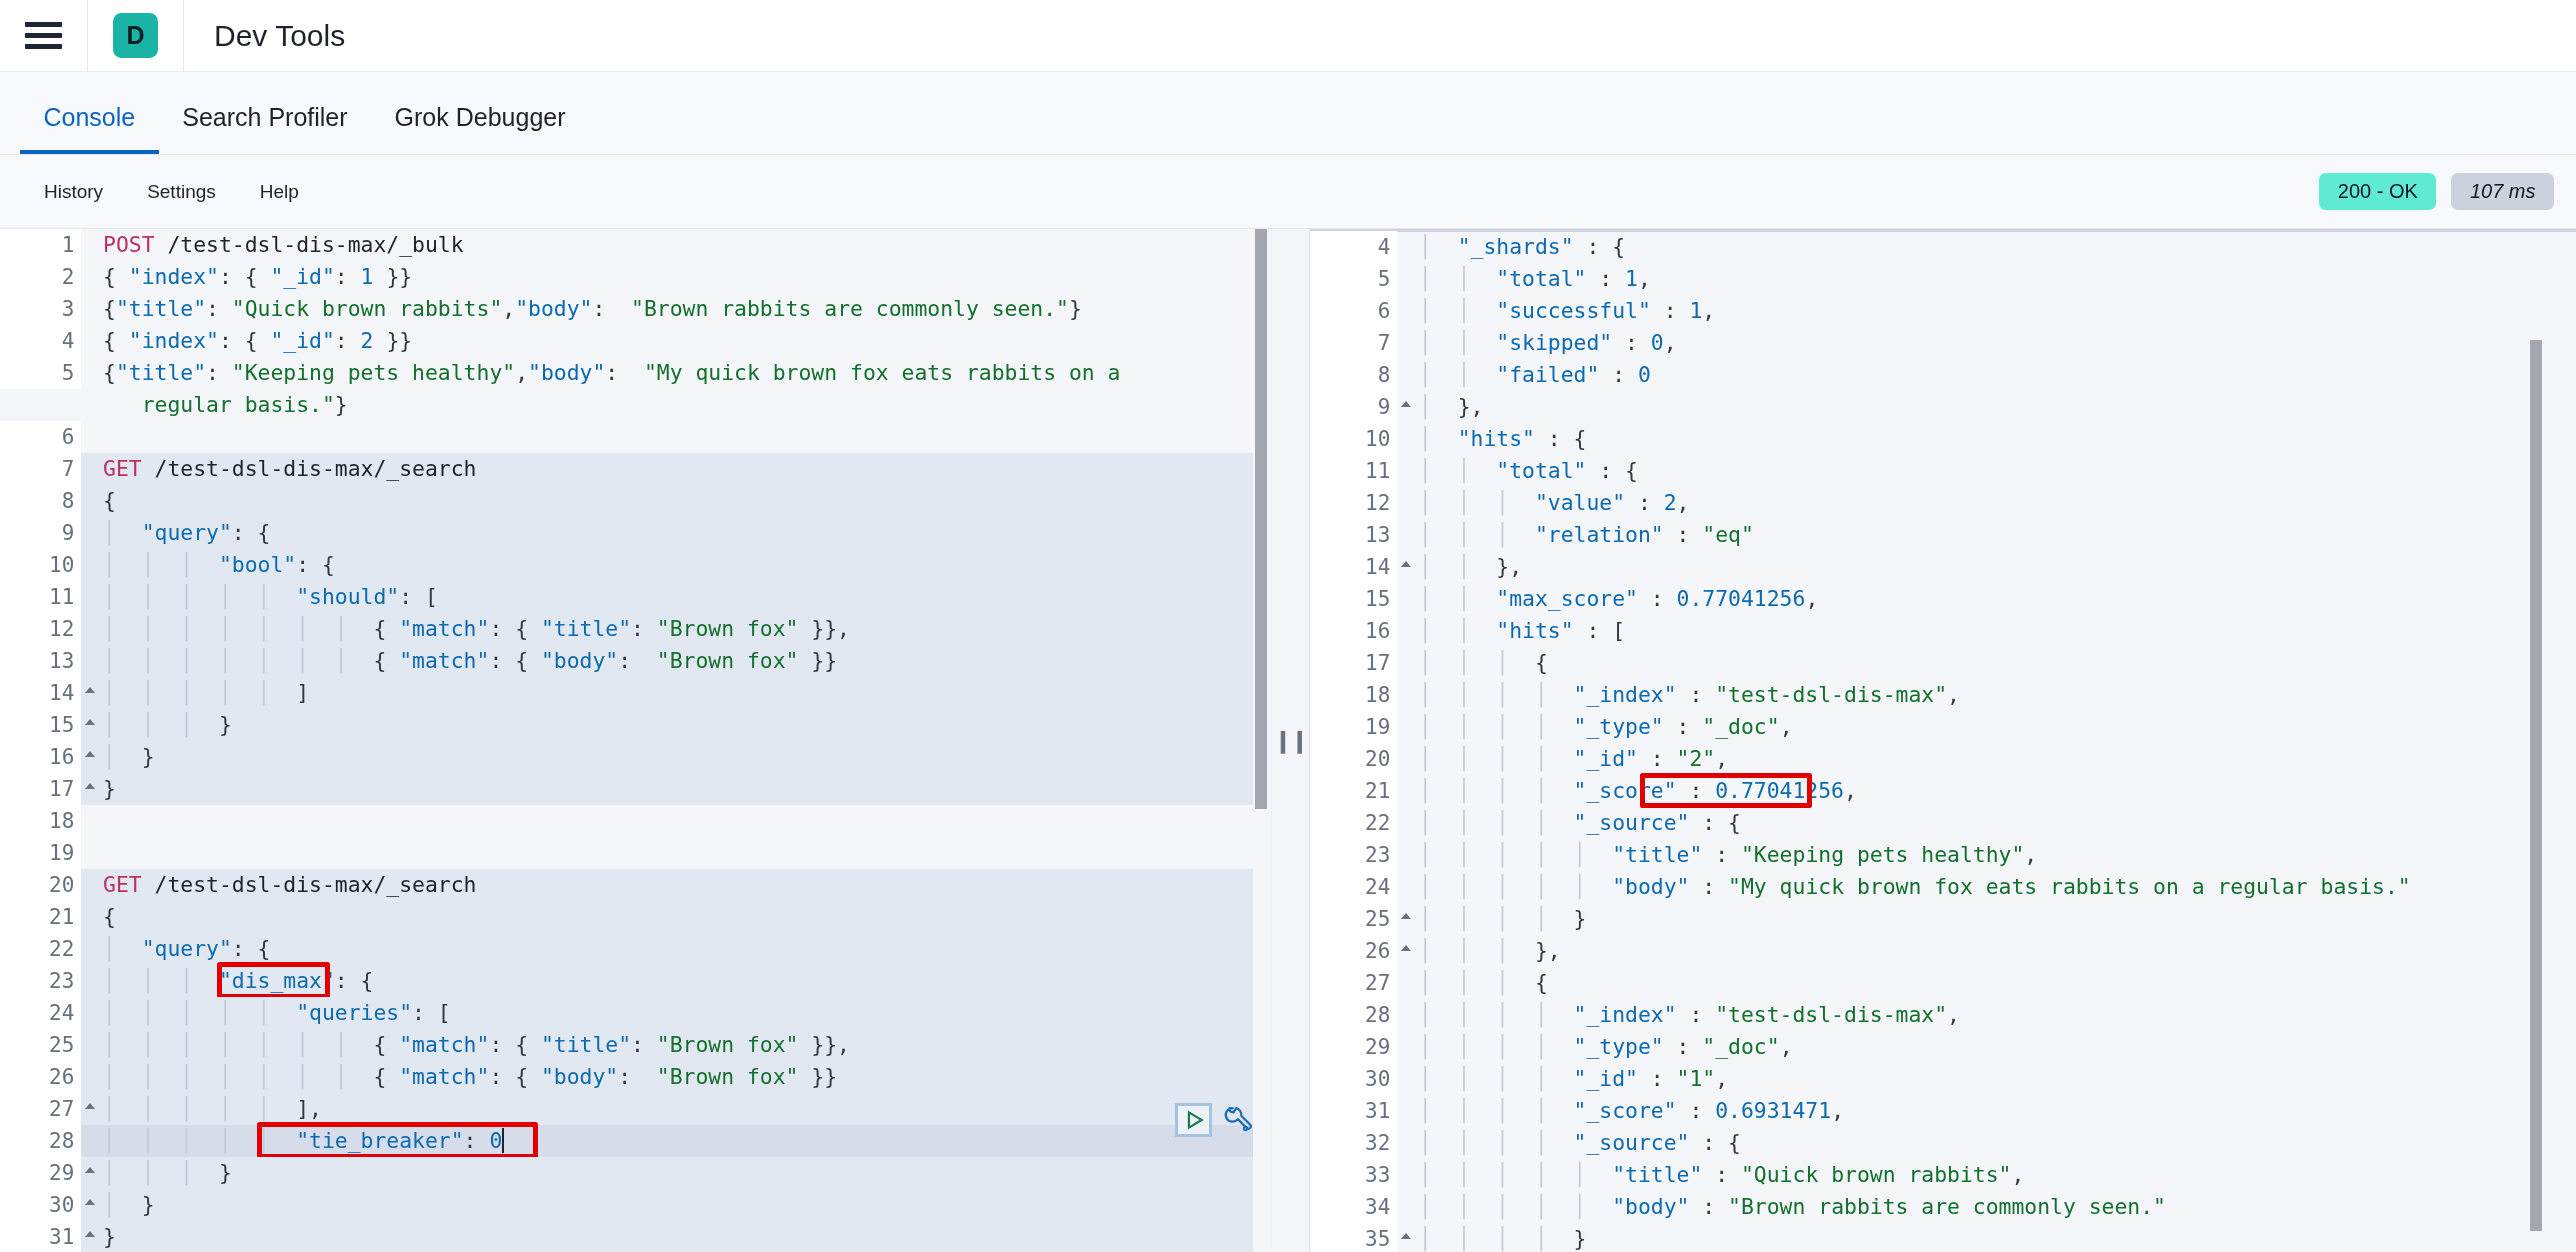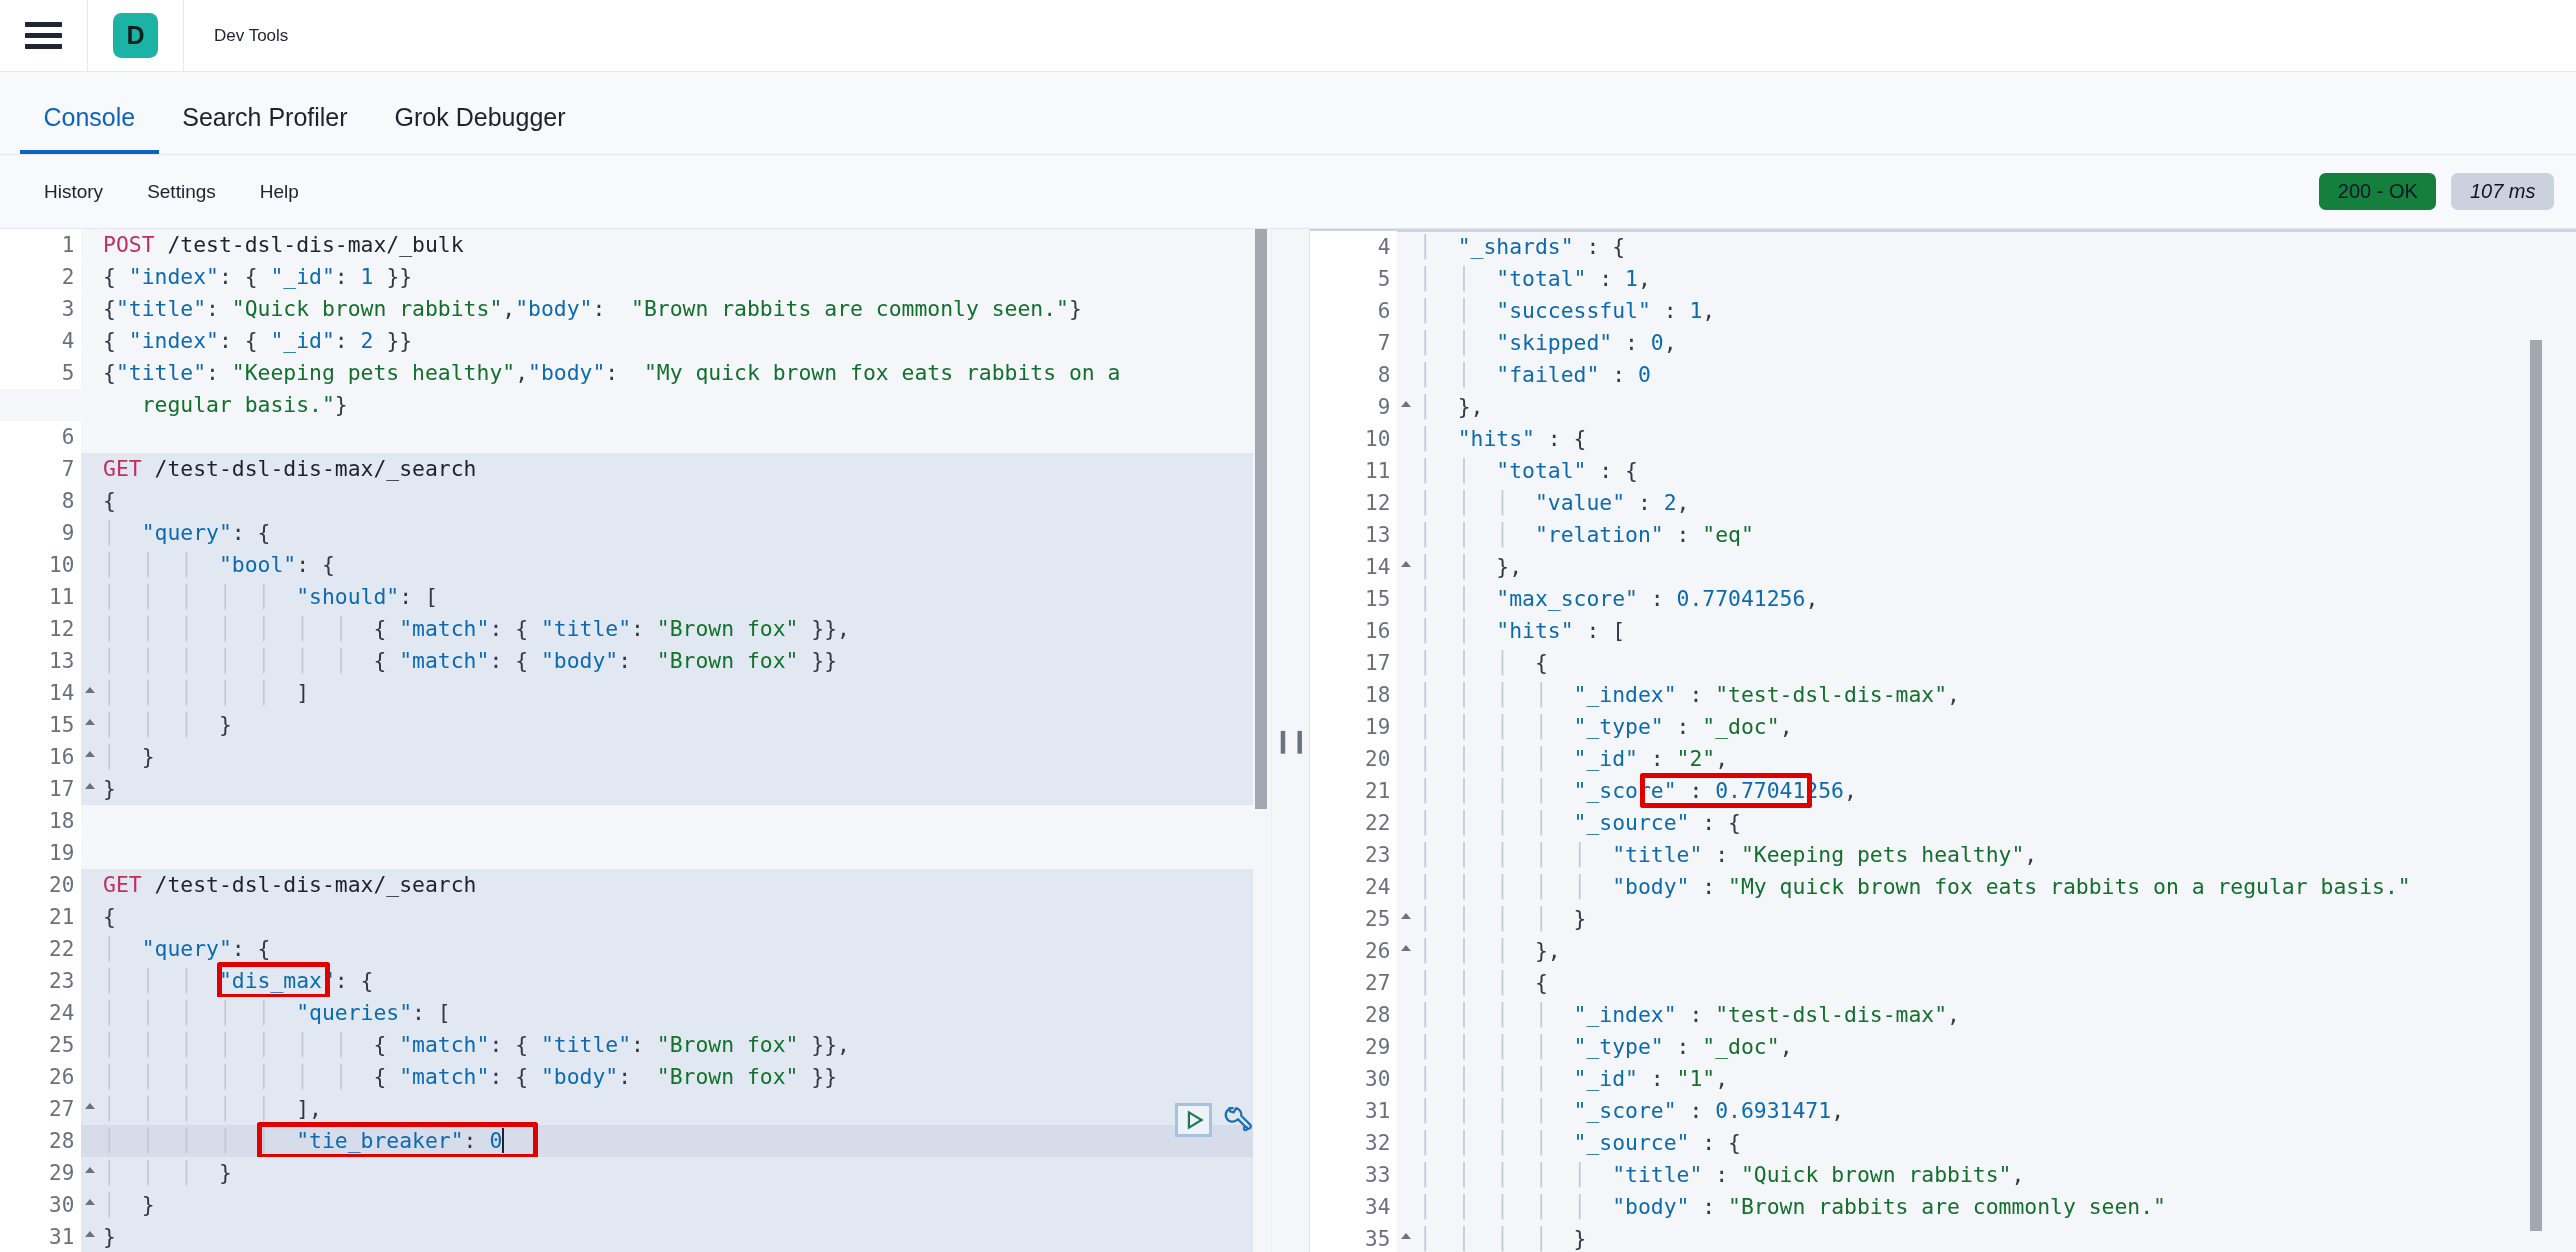--- a/index.html
+++ b/index.html
@@ -27,21 +27,21 @@
   .hamburger span { display:block; height: 5px; background:#1f2533; border-radius:0.8px; width:100%; }
   .app-logo {
     width: 45px; height: 45px; border-radius: 8.4px;
     background: #1ab3a6;
     color: #07201f;
     font-size: 25px; font-weight: 700;
     display: flex; align-items: center; justify-content: center;
     font-family: "Liberation Sans", sans-serif;
   }
   .app-title {
-    font-size: 17px; color: #1d222c; font-weight: 400;
+    font-size: 30px; color: #1d222c; font-weight: 400;
     padding-left: 30px; display:flex; align-items:center;
   }
 
   
   .tabs-row {
     height: 83px;
     background: #f7f9fc;
     display: flex; align-items: flex-end;
     padding-left: 20px;
     border-bottom: 0.8px solid #e1e6ef;
@@ -83,21 +83,21 @@
     cursor: pointer;
   }
   .toolbar-spacer { flex: 1 1 auto; }
   .badge {
     font-size: 20px; color: #0b1628;
     border-radius: 6.7px;
     padding: 6.7px 18.5px;
     margin-left: 15px;
     font-weight: 400;
   }
-  .badge.status-ok { background: #15803d; }
+  .badge.status-ok { background: #5eead4; }
   .badge.timing { background: #ccd2dd; font-style: italic; }
 
   
   .split {
     display: flex;
     height: calc(1253px - 72px - 83px - 74px);
     background: #ffffff;
     position: relative;
   }
   .pane {

